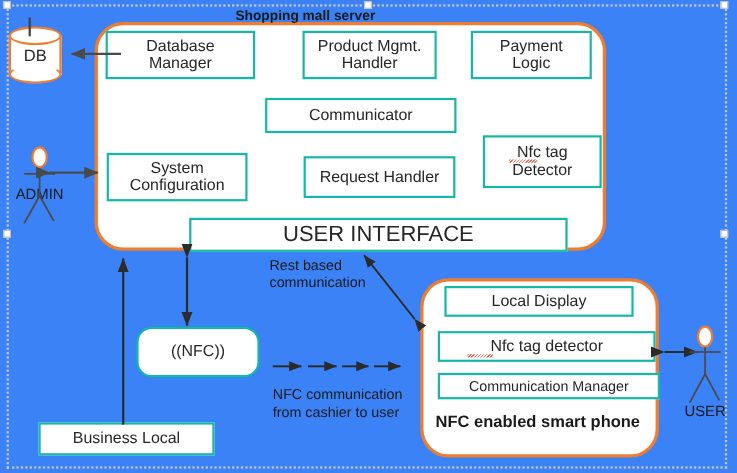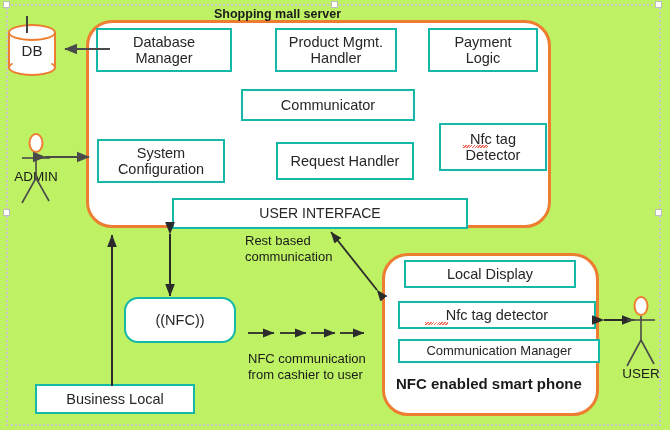--- a/index.html
+++ b/index.html
@@ -4,21 +4,21 @@
 <style>
   html,body{margin:0;padding:0;background:#ffffff;}
   body{
     font-family:"Liberation Sans", sans-serif;
     -webkit-font-smoothing:antialiased;
   }
   #canvas{
     position:relative;
     width:670px;
     height:430px;
-    background:#bef264;
+    background:#3b82f6;
     overflow:hidden;
   }
 
   
   .page-frame{
     position:absolute;
     left:6px; top:4px;
     width:655px; height:422px;
     border:2px dotted #c9c9c9;
     box-sizing:border-box;
@@ -180,21 +180,21 @@
 
   <div class="comp" style="left:241px;top:89px;width:174px;height:32px;">Communicator</div>
   <div class="comp" style="left:439px;top:123px;width:108px;height:48px;">Nfc tag
 Detector</div>
   <div class="sq-underline" style="left:463px;top:145px;width:25px;"></div>
 
   <div class="comp" style="left:97px;top:139px;width:128px;height:44px;">System
 Configuration</div>
   <div class="comp" style="left:276px;top:142px;width:138px;height:38px;">Request Handler</div>
 
-  <div class="comp" style="left:172px;top:198px;width:296px;height:31px;font-size:14px;">USER INTERFACE</div>
+  <div class="comp" style="left:172px;top:198px;width:344px;height:31px;font-size:20px;">USER INTERFACE</div>
 
   <div class="actor" style="left:18px;top:133px;width:36px;height:62px;">
     <div class="head"></div>
     <div class="name" style="top:36px;">ADMIN</div>
   </div>
 
   <div class="comp round" style="left:124px;top:297px;width:112px;height:46px;">((NFC))</div>
 
   <div class="comp" style="left:35px;top:384px;width:160px;height:30px;">Business Local</div>
 

